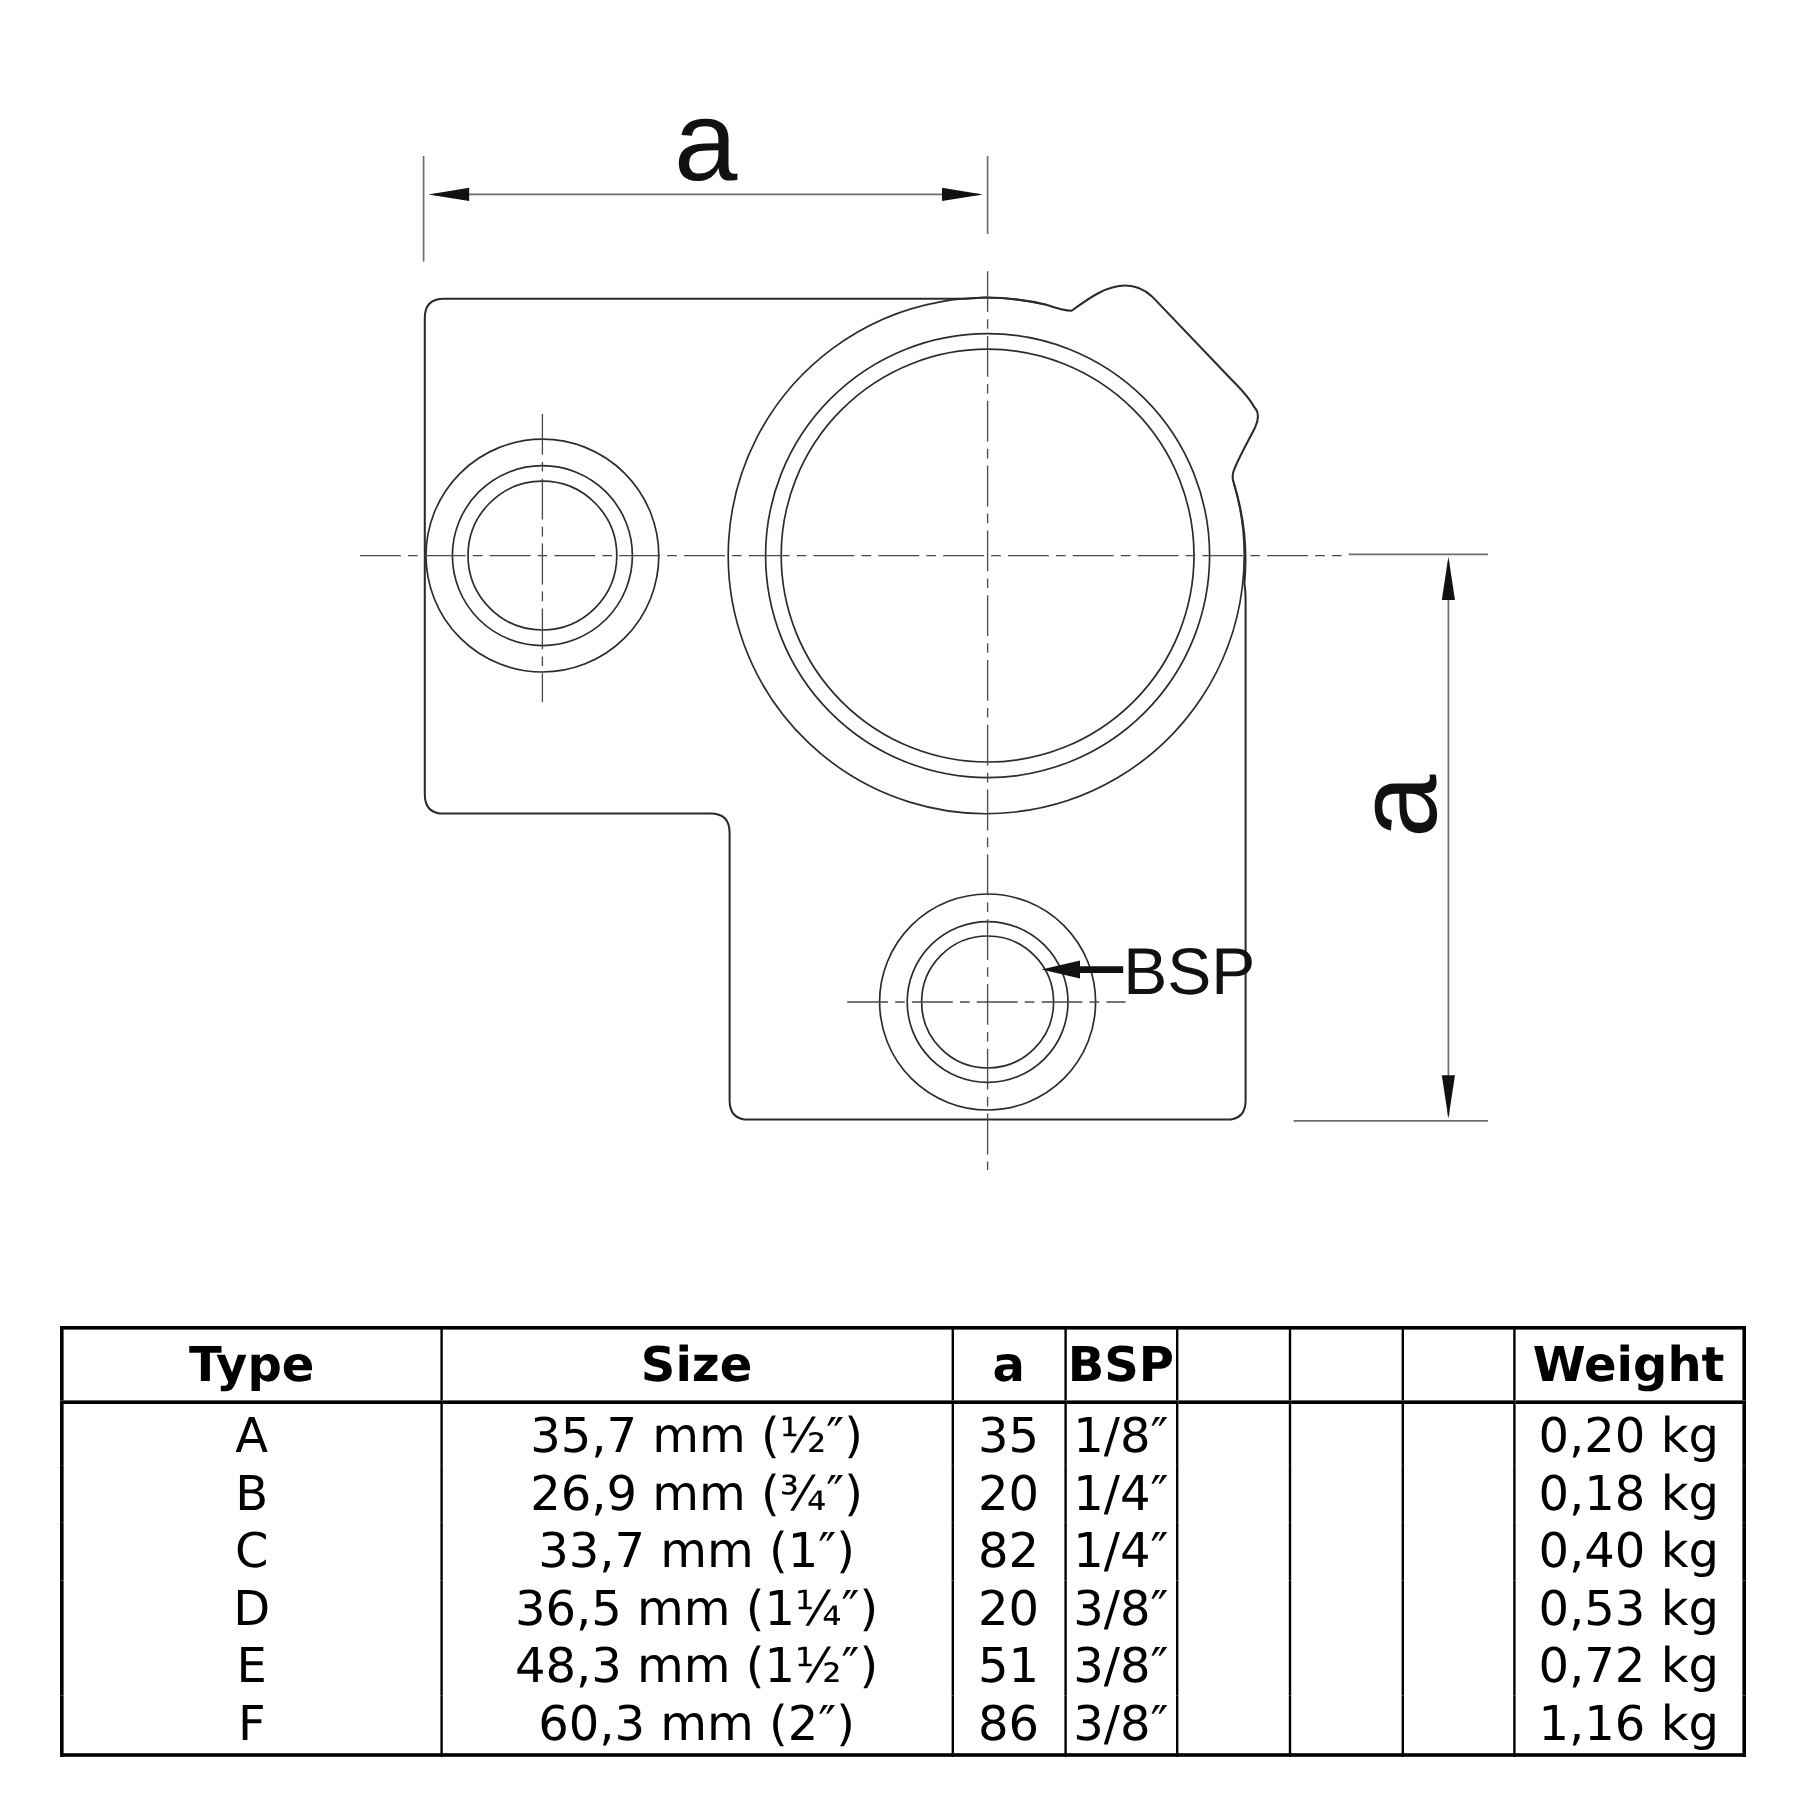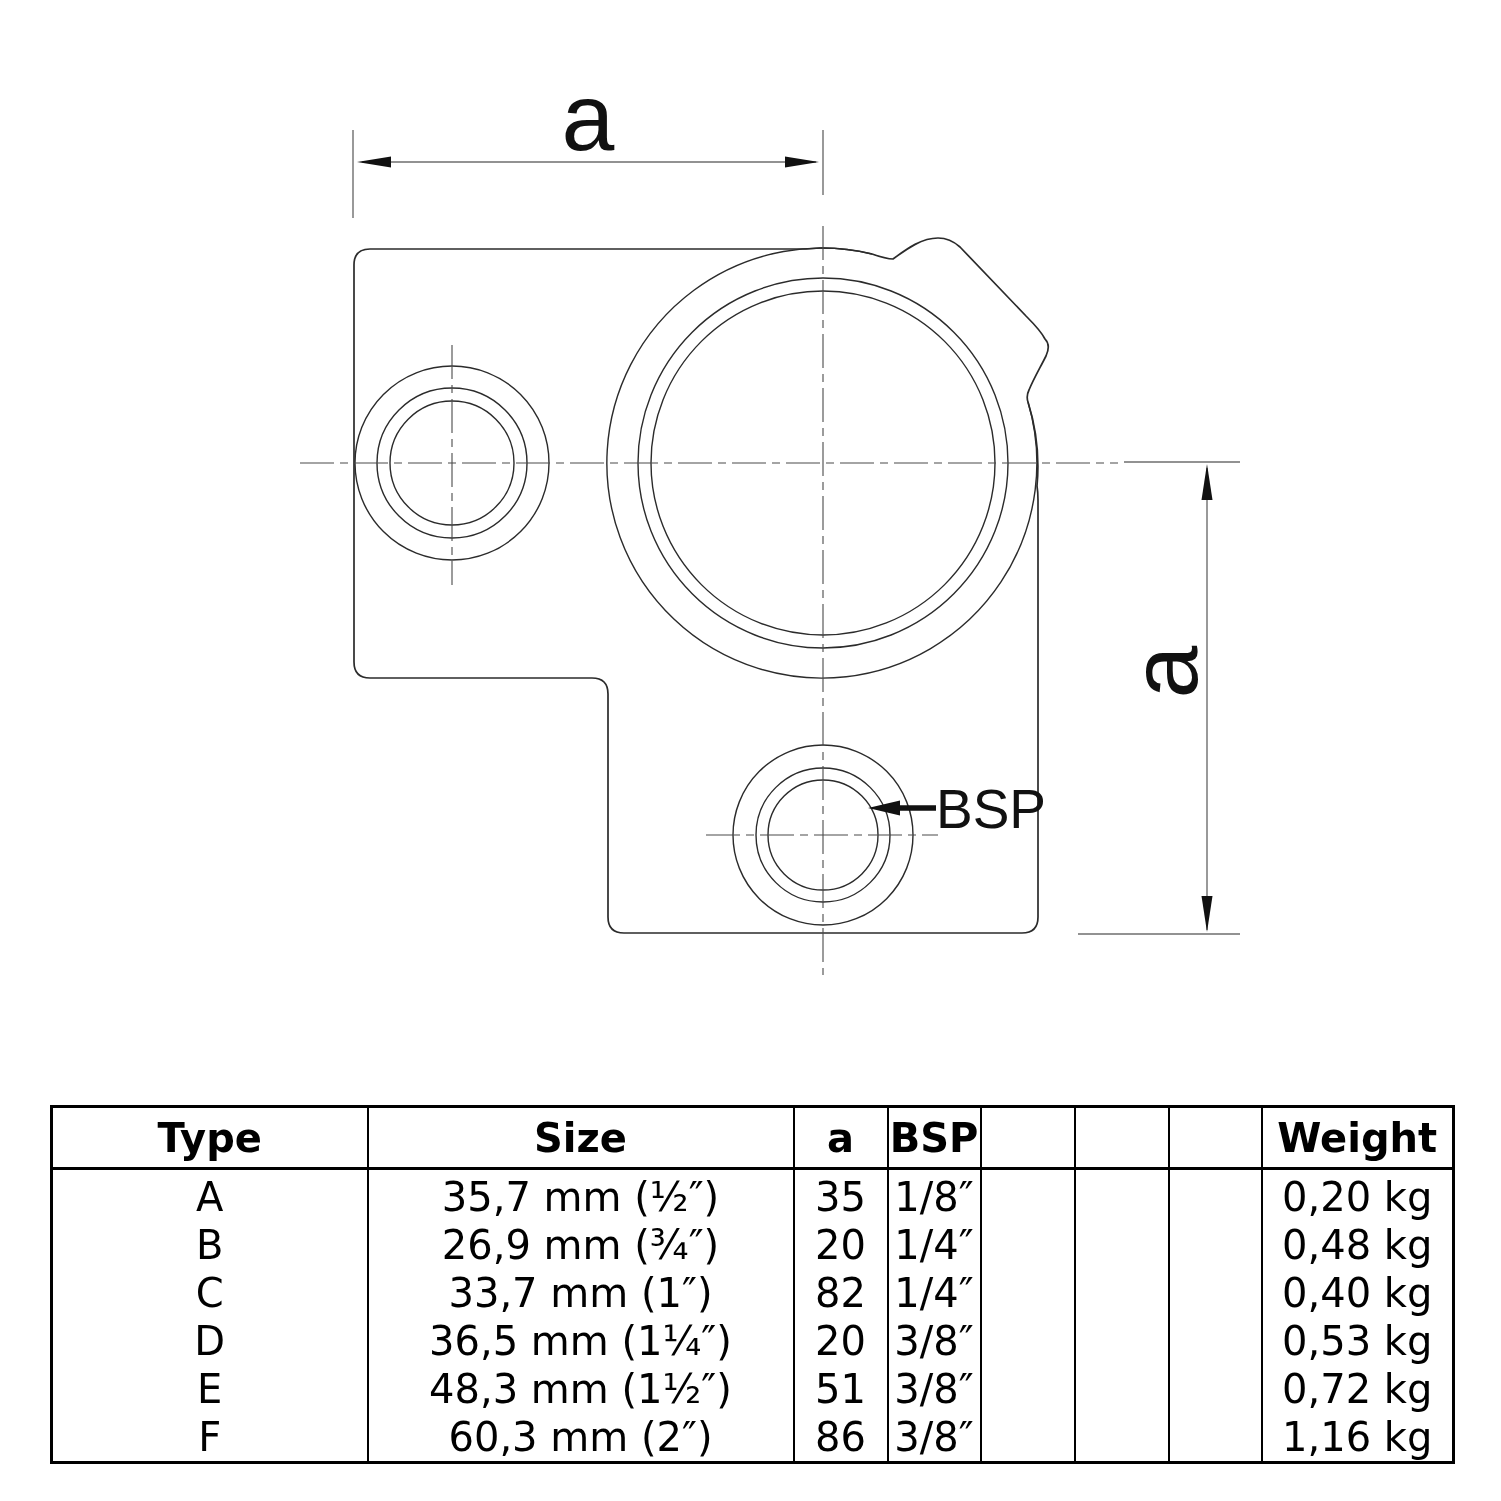--- a/index.html
+++ b/index.html
@@ -150,21 +150,21 @@
         <td>0,20 kg</td>
       </tr>
       <tr>
         <td>B</td>
         <td class="size-cell">26,9 mm (¾″)</td>
         <td>20</td>
         <td>1/4″</td>
         <td></td>
         <td></td>
         <td></td>
-        <td>0,48 kg</td>
+        <td>0,18 kg</td>
       </tr>
       <tr>
         <td>C</td>
         <td class="size-cell">33,7 mm (1″)</td>
         <td>82</td>
         <td>1/4″</td>
         <td></td>
         <td></td>
         <td></td>
         <td>0,40 kg</td>

